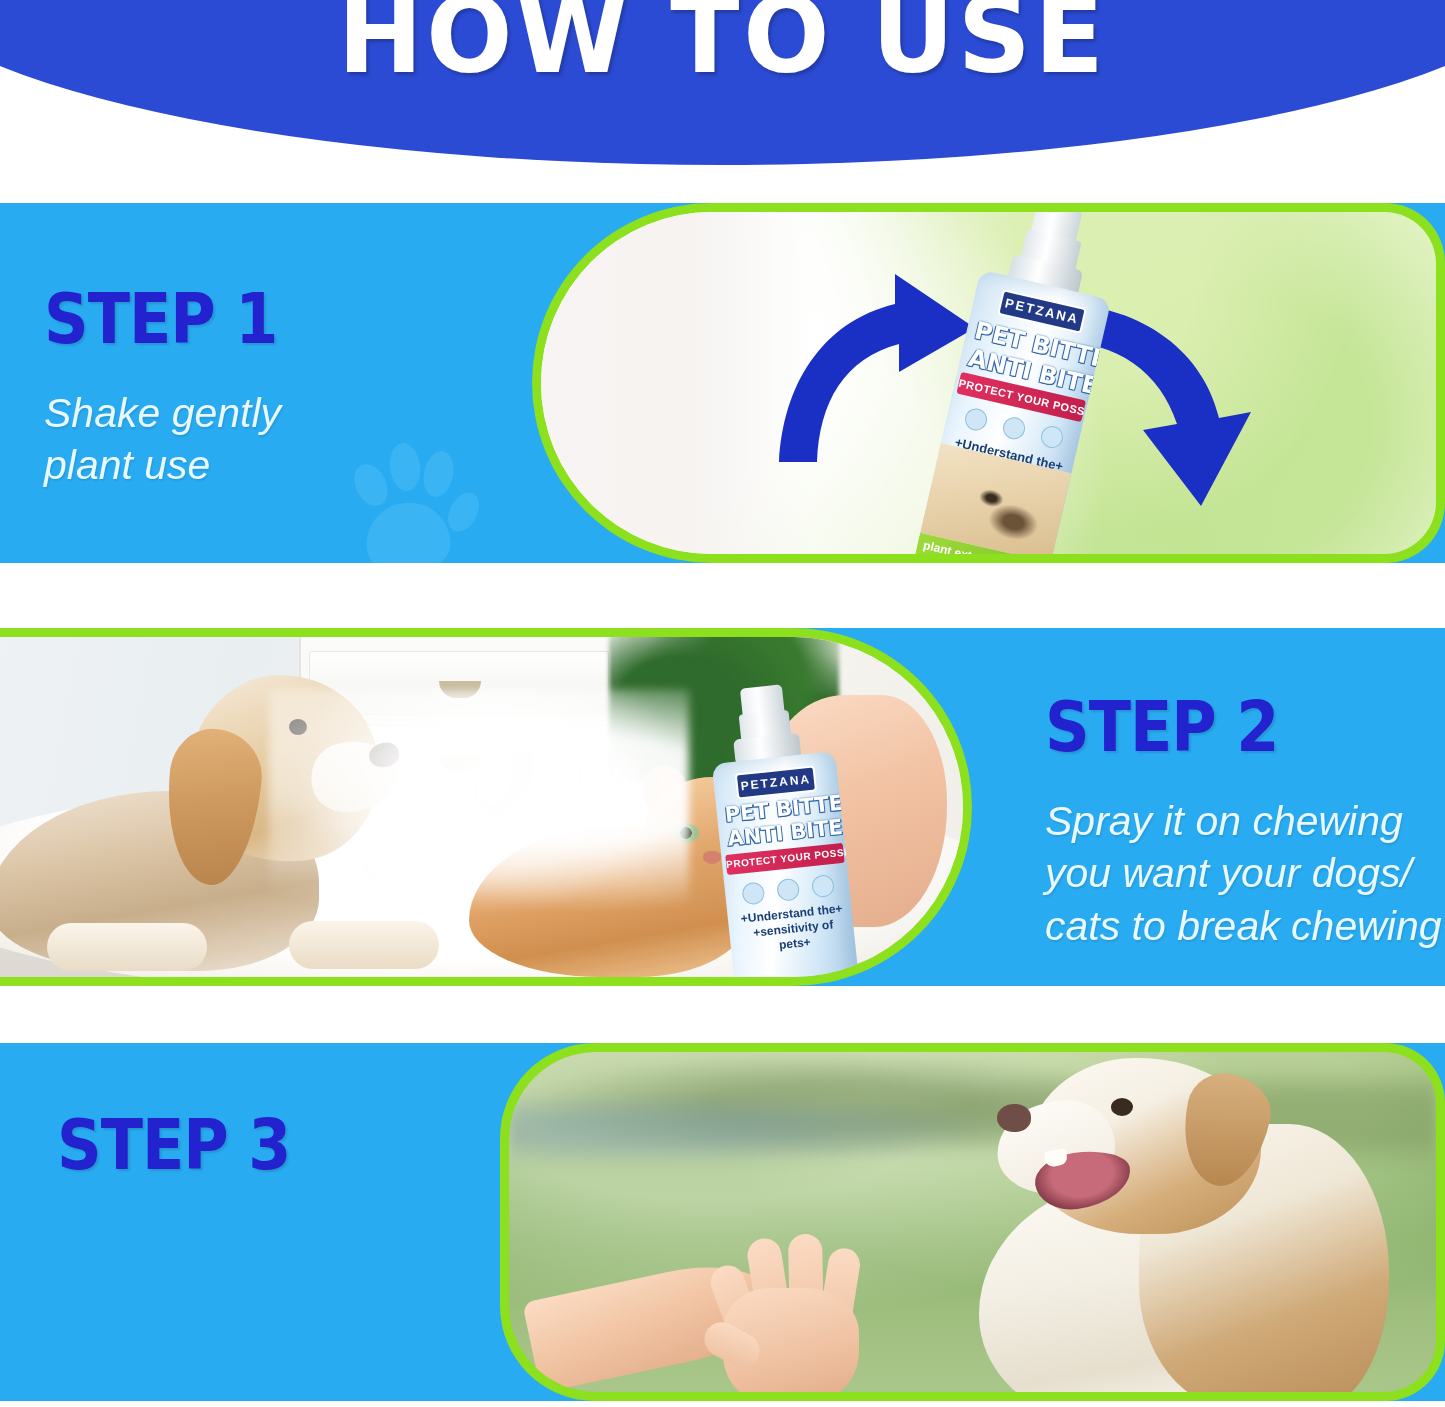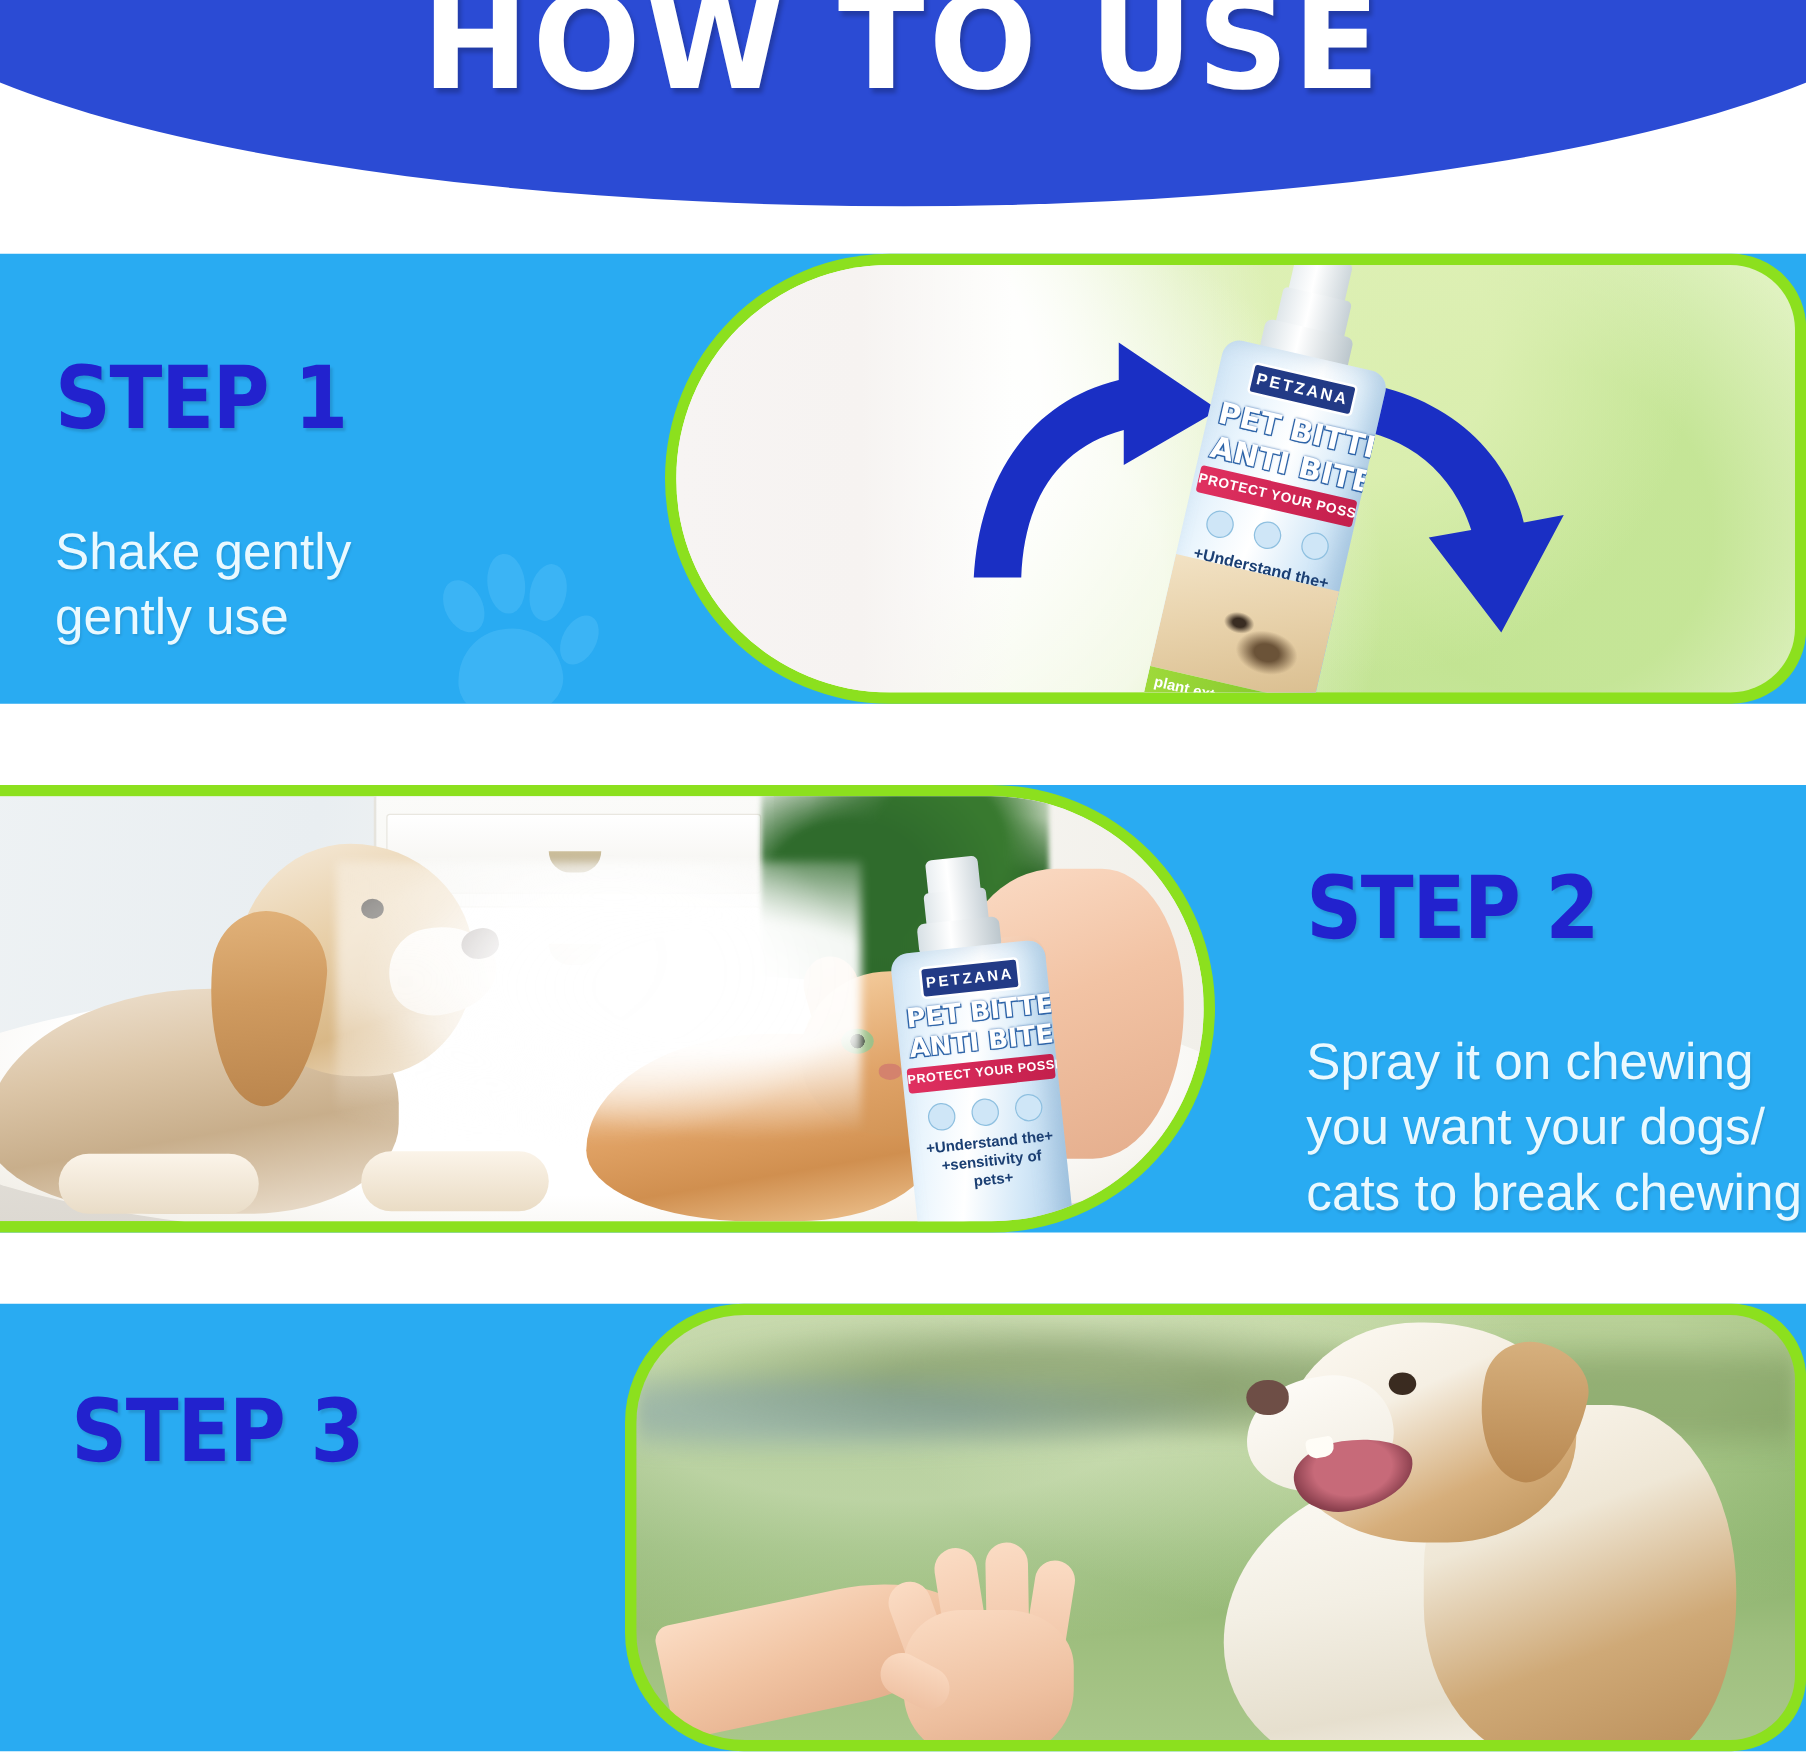--- a/index.html
+++ b/index.html
@@ -66,22 +66,23 @@
     font-size:62px;
     letter-spacing:-1px;
     transform:scaleY(1.12); transform-origin:0 50%;
     text-shadow:2px 2px 2px rgba(0,0,0,0.13);
     white-space:nowrap;
   }
   .step-body{
     color:#EAF9FF;
     font-size:41px;
     line-height:1.28;
-    margin-top:60px;
+    margin-top:32px;
     text-shadow:1px 2px 2px rgba(0,0,0,0.10);
+    font-style:italic;
   }
 
   #text-1{ left:44px; top:282px; }
   #text-2{ left:1045px; top:690px; width:430px; }
   #text-3{ left:57px; top:1108px; width:450px; }
 
   
   .photo-frame{
     position:absolute;
     background:#8CE01E;
@@ -503,21 +504,21 @@
         </div>
       </div>
     </div>
   </div>
 </div>
 
 <div class="step-text" id="text-1">
   <div class="step-heading">STEP 1</div>
   <div class="step-body">
     <span>Shake gently</span><br>
-    <span>gently use</span>
+    <span>plant use</span>
   </div>
 </div>
 
 <div class="panel" id="panel-2">
   
   
 </div>
 
 <div class="photo-frame" id="photo-2">
   <div class="photo-inner">

